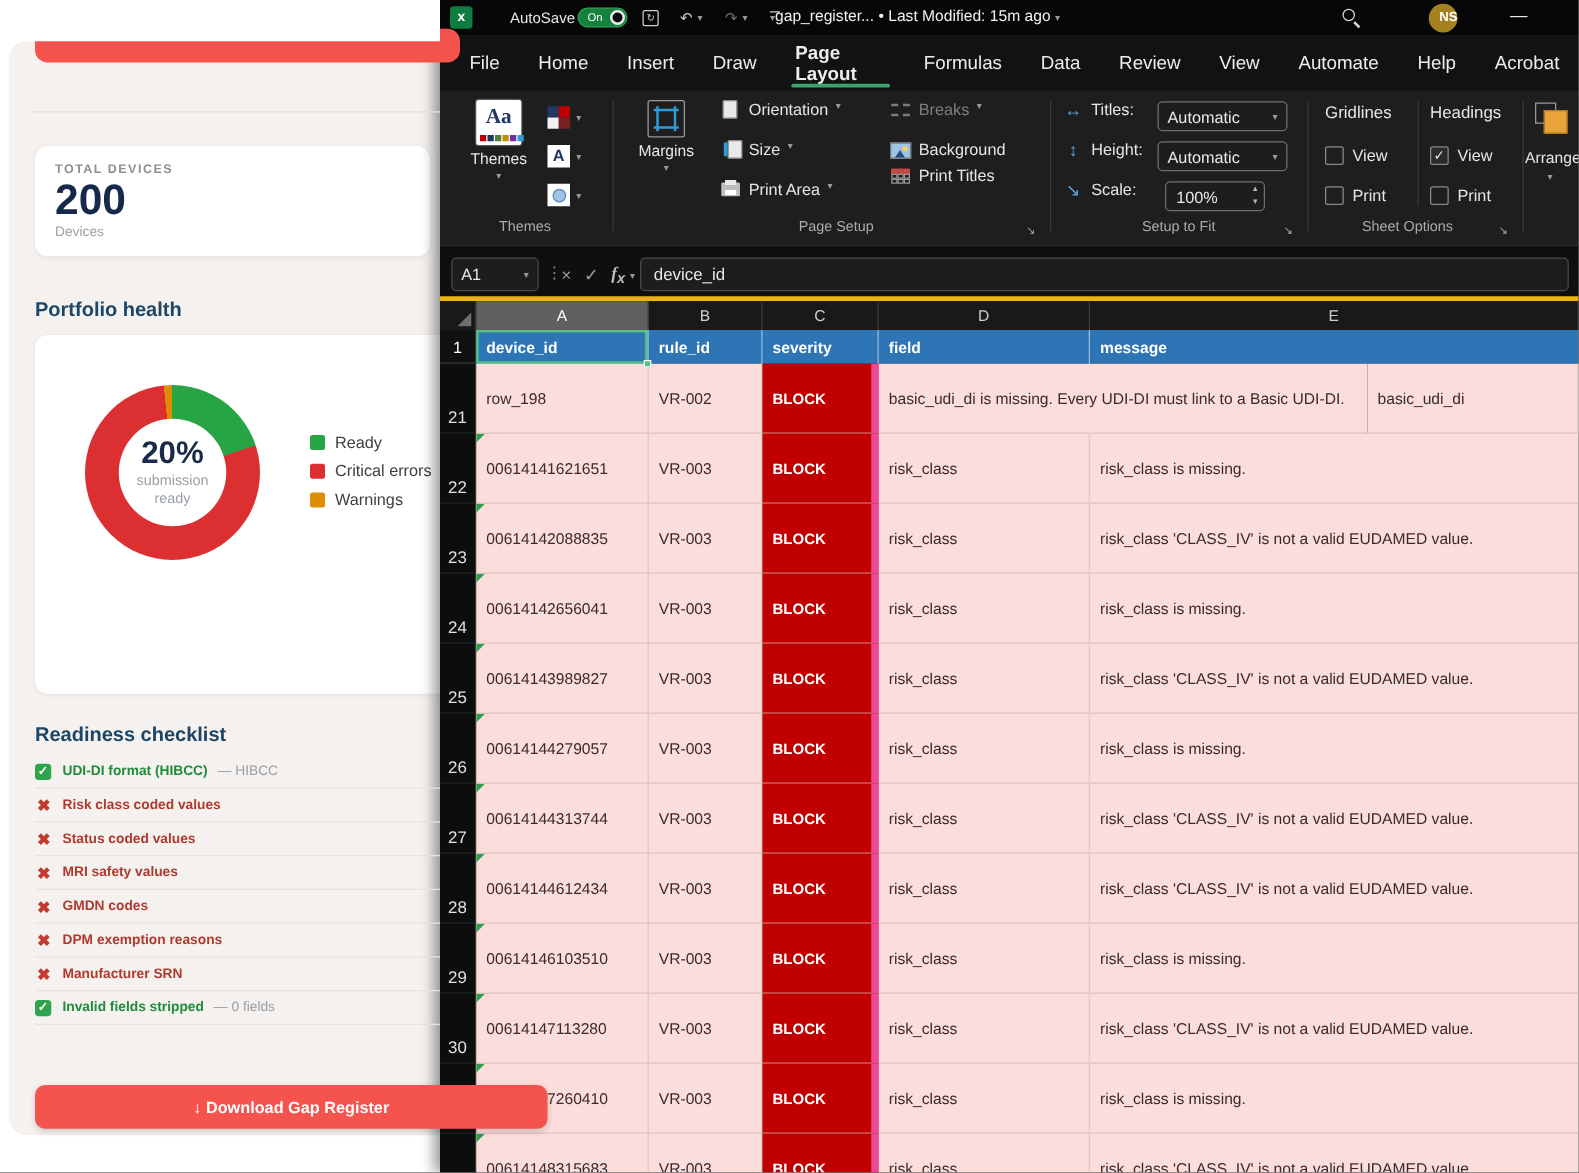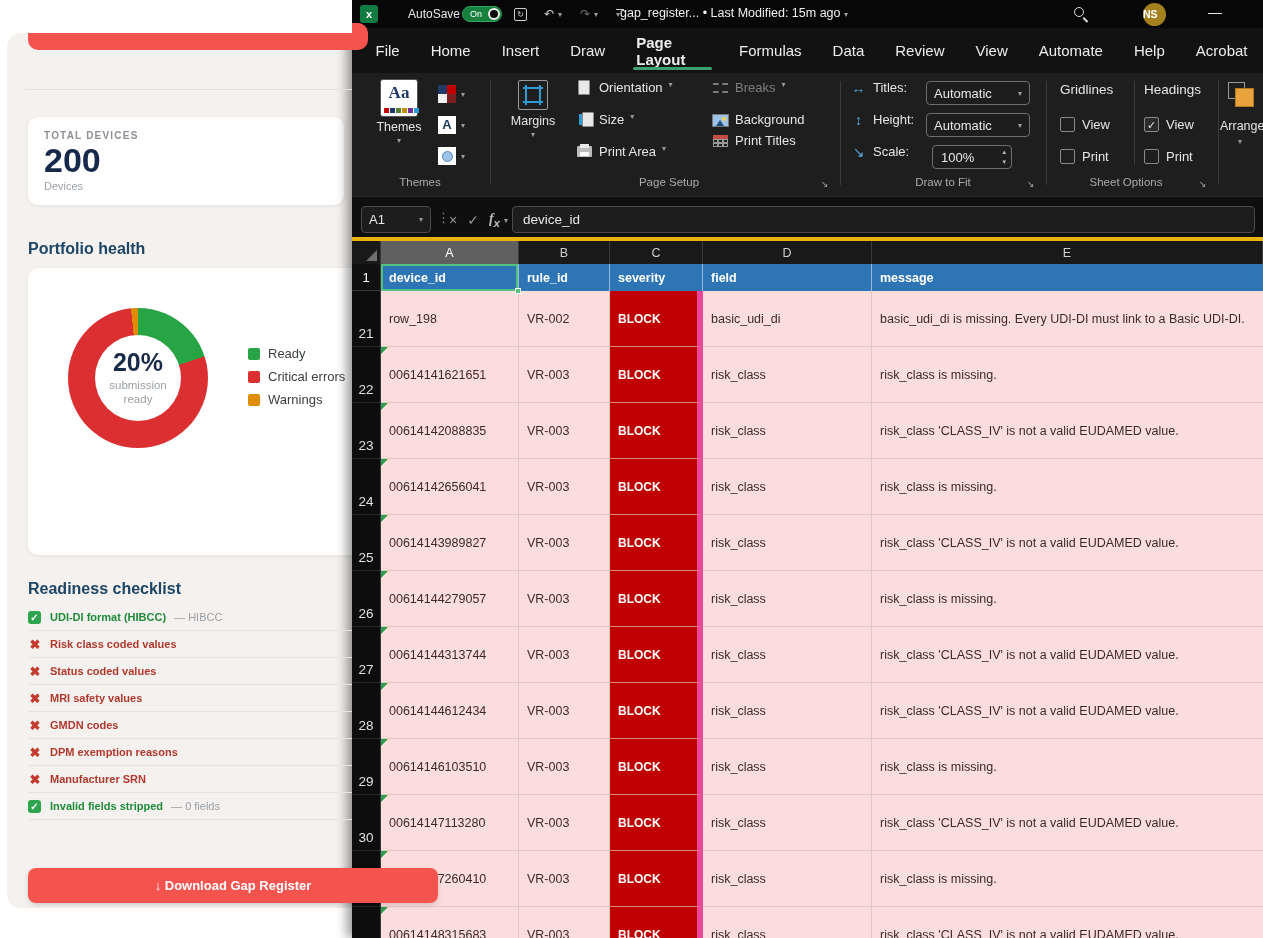--- a/index.html
+++ b/index.html
@@ -46,21 +46,21 @@
   .toggle-on{position:absolute;left:7px;top:2px;font-size:9px;color:#fff;}
   .toggle-knob{position:absolute;right:1px;top:1px;width:12px;height:12px;background:#0B0B0B;border:2px solid #EDEDED;border-radius:50%;}
   .qat{position:absolute;top:0;height:28px;display:flex;align-items:center;color:#CFCFCF;}
   .qat span{margin-right:4px;}
   .save-ic{display:inline-block;width:13px;height:13px;border:1.5px solid #CFCFCF;border-radius:2px;font-size:8px;line-height:11px;text-align:center;}
   .chev{color:#9a9a9a;font-size:8px;}
   .dimmed{color:#6F6F6F;}
   .title-text{position:absolute;left:268px;top:6px;font-size:12.5px;color:#F0F0F0;white-space:nowrap;}
   .search-ic{position:absolute;left:722px;top:7px;width:10px;height:10px;border:1.5px solid #D9D9D9;border-radius:50%;}
   .search-ic::after{content:"";position:absolute;left:9px;top:9px;width:6px;height:1.5px;background:#D9D9D9;transform:rotate(45deg);transform-origin:0 0;}
-  .avatar{position:absolute;left:791px;top:3px;width:23px;height:23px;border-radius:50%;background:#A5801E;color:#fff;font-size:10.5px;font-weight:600;text-align:left;line-height:23px;}
+  .avatar{position:absolute;left:791px;top:3px;width:23px;height:23px;border-radius:50%;background:#A5801E;color:#fff;font-size:10.5px;font-weight:600;text-align:right;line-height:23px;}
   .minim{position:absolute;left:856px;top:4px;color:#E8E8E8;font-size:14px;}
 
   .menubar{position:absolute;left:0;top:28px;width:911px;height:45px;background:#121212;display:flex;align-items:stretch;padding-left:8px;}
   .tab{position:relative;display:flex;align-items:center;padding:0 15.5px;font-size:15px;color:#EDEDED;}
   .tab.active{font-weight:600;}
   .tab.active::after{content:"";position:absolute;left:12px;right:12px;bottom:3px;height:3px;border-radius:2px;background:#3CA370;}
 
   .ribbon{position:absolute;left:0;top:73px;width:911px;height:123px;background:#1E1E1E;color:#E6E6E6;font-size:13px;}
   .rsep{position:absolute;top:8px;width:1px;height:104px;background:#3A3A3A;}
   .grp-label{position:absolute;top:103px;font-size:11.5px;color:#ABABAB;text-align:center;}
@@ -423,21 +423,21 @@
           <span>Automatic</span>
           <span class="chev">▾</span>
         </div>
       <div class="spin" style="position:absolute;left:580px;top:72px;">
           <span>100%</span>
           <span class="arrows">
             <span>▴</span>
             <span>▾</span>
           </span>
         </div>
-      <div class="grp-label" style="left:488px;width:206px;">Draw to Fit</div>
+      <div class="grp-label" style="left:488px;width:206px;">Setup to Fit</div>
       <div class="launcher" style="left:672px;">↘</div>
       <div class="rsep" style="left:694px;"></div>
 
       <div class="so-head" style="left:708px;">Gridlines</div>
       <div class="so-head" style="left:792px;">Headings</div>
       <div class="rsep" style="left:782px;top:8px;height:84px;"></div>
       <div class="cb-row" style="left:708px;top:39px;">
           <span class="cbox"></span>
           <span>View</span>
         </div>
@@ -499,22 +499,22 @@
         <div class="hc w-c">severity</div>
         <div class="hc w-d">field</div>
         <div class="hc w-e" style="border-right:none;">message</div>
       </div>
 
         <div class="grid-row">
           <div class="rn">21</div>
           <div class="cell w-a">row_198</div>
           <div class="cell w-b">VR-002</div>
           <div class="cell w-c sev">BLOCK</div>
+          <div class="cell w-e">basic_udi_di is missing. Every UDI-DI must link to a Basic UDI-DI.</div>
           <div class="cell w-d">basic_udi_di</div>
-          <div class="cell w-e">basic_udi_di is missing. Every UDI-DI must link to a Basic UDI-DI.</div>
         </div>
 
         <div class="grid-row">
           <div class="rn">22</div>
           <div class="cell w-a tri">00614141621651</div>
           <div class="cell w-b">VR-003</div>
           <div class="cell w-c sev">BLOCK</div>
           <div class="cell w-d">risk_class</div>
           <div class="cell w-e">risk_class is missing.</div>
         </div>

